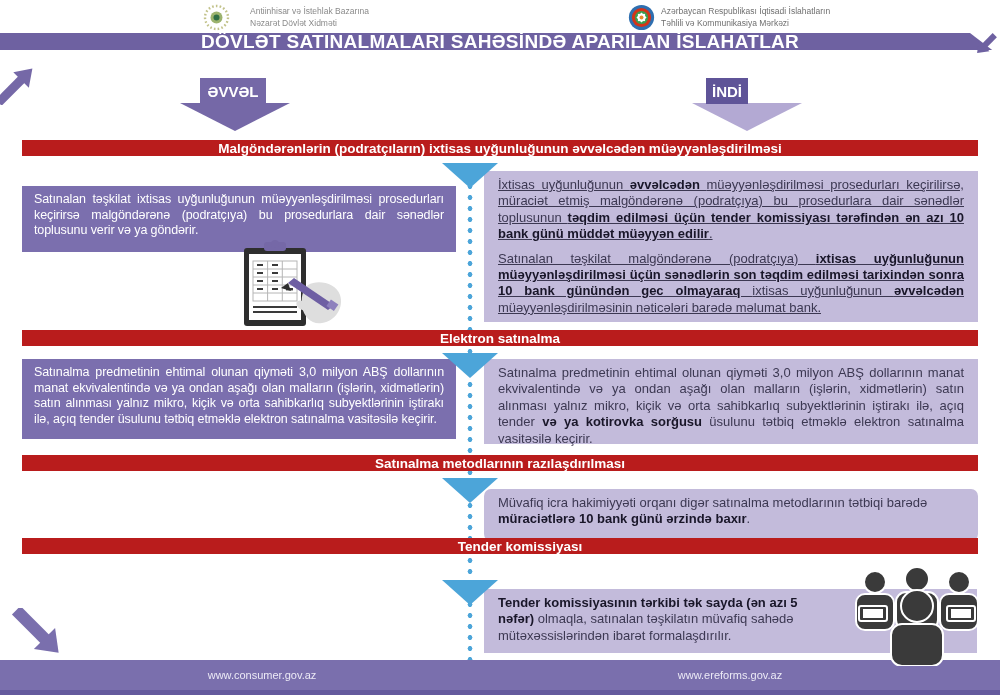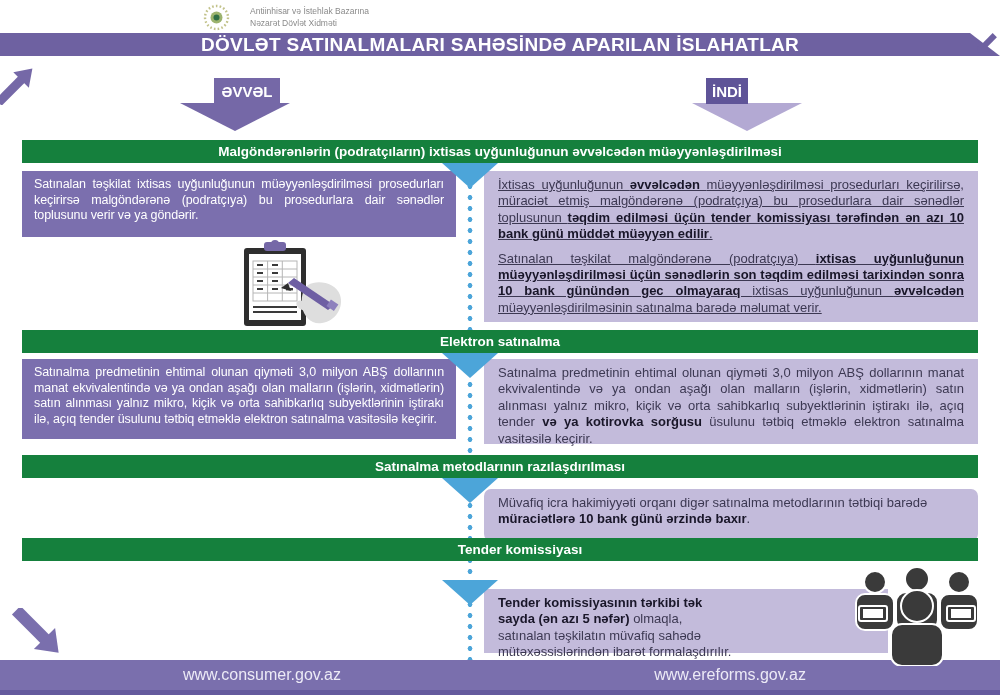--- a/index.html
+++ b/index.html
@@ -7,55 +7,55 @@
   body { font-family:"Liberation Sans", sans-serif; }
   .page { position:relative; width:1000px; height:695px; background:#fff; overflow:hidden; }
   .abs { position:absolute; }
 
   
   .logo { display:flex; align-items:center; gap:6px; }
   .logo-text { font-size:8.5px; line-height:1.3; color:#8a8a8a; }
   .logo-right .logo-text { color:#6f6f6f; }
 
   
-  .title-bar { left:0; top:33px; width:1000px; height:23px; background:#6e61a1; z-index:3;
+  .title-bar { left:0; top:33px; width:1000px; height:17px; background:#6e61a1; z-index:3;
                display:flex; align-items:center; justify-content:center; }
   .title-bar span { color:#fff; font-weight:bold; font-size:19px; letter-spacing:.3px; }
   .tr-corner { right:0; top:33px; z-index:4; }
 
   
   .col-box { height:26px; display:flex; align-items:center; justify-content:center;
              color:#fff; font-weight:bold; font-size:15px; z-index:2; }
-  .before-box { left:214px; top:78px; width:66px; background:#7568a7; }
+  .before-box { left:200px; top:78px; width:66px; background:#7568a7; }
   .now-box    { left:706px; top:78px; width:42px; background:#5f5498; }
   .tri-label { width:0; height:0; border-left:55px solid transparent; border-right:55px solid transparent; }
   .before-tri { left:180px; top:103px; border-top:28px solid #7568a7; }
   .now-tri    { left:692px; top:103px; border-top:28px solid #b3a9d3; }
 
   
-  .sec-header { left:22px; width:956px; height:23px; background:#15803d; z-index:2;
+  .sec-header { left:22px; width:956px; height:16px; background:#b91c1c; z-index:2;
                 display:flex; align-items:center; justify-content:center; }
   .sec-header span { color:#fff; font-weight:bold; font-size:13.5px; }
   .blue-arrow { width:0; height:0; border-left:28px solid transparent; border-right:28px solid transparent;
                 border-top:25px solid #4ca5d9; left:442px; z-index:2; }
   .dotline { left:467px; top:170px; width:6px; height:490px; z-index:0;
              background-image:radial-gradient(circle, #4ca5d9 2.2px, transparent 2.7px);
              background-size:6px 11px; background-position:center top; }
 
   .box-left { left:22px; width:434px; background:#7b6fae; color:#fff; z-index:1;
               font-size:12.5px; line-height:1.24; text-align:justify; padding:6px 12px; letter-spacing:-.1px; }
   .box-right { left:484px; width:494px; background:#c3bbdb; color:#3c3852; z-index:1;
                font-size:13px; line-height:1.26; text-align:justify; padding:6px 14px; }
   .box-right p + p { margin-top:8px; }
   .box-right .b, .box-left .b { font-weight:bold; color:#191629; }
 
   
   .footer { left:0; top:660px; width:1000px; height:35px; background:#7a6fad;
             border-bottom:5px solid #645a9d; z-index:2; display:flex; align-items:center; }
-  .footer .url { color:#eceaf6; font-size:16px; position:absolute; transform:translateX(-50%); }
+  .footer .url { color:#eceaf6; font-size:11px; position:absolute; transform:translateX(-50%); }
   .url-left { left:262px; } .url-right { left:730px; }
 
   .people { left:843px; top:566px; z-index:3; }
   .clipboard { left:222px; top:239px; z-index:1; }
 </style>
 </head>
 <body>
 
 <div class="page">
 
@@ -64,20 +64,34 @@
       <circle cx="13.5" cy="13.5" r="11.5" fill="none" stroke="#c2c28a" stroke-width="2.4" stroke-dasharray="1.6 2.2"></circle>
       <circle cx="13.5" cy="13.5" r="6" fill="#9cb36e"></circle>
       <circle cx="13.5" cy="13.5" r="3" fill="#2f6e46"></circle>
     </svg>
     <div class="logo-text">
       <div>Antiinhisar və İstehlak Bazarına</div>
       <div>Nəzarət Dövlət Xidməti</div>
     </div>
   </div>
 
+  <div class="abs logo logo-right" style="left:628px; top:4px;">
+    <svg width="27" height="27" viewBox="0 0 27 27">
+      <circle cx="13.5" cy="13.5" r="12.6" fill="#2f6fb0"></circle>
+      <circle cx="13.5" cy="13.5" r="9.6" fill="#d53318"></circle>
+      <circle cx="13.5" cy="13.5" r="6.6" fill="#3d9b4f"></circle>
+      <rect x="9.9" y="9.9" width="7.2" height="7.2" fill="#fff"></rect>
+      <rect x="9.9" y="9.9" width="7.2" height="7.2" fill="#fff" transform="rotate(45 13.5 13.5)"></rect>
+      <circle cx="13.5" cy="13.5" r="2" fill="#e8892c"></circle>
+    </svg>
+    <div class="logo-text">
+      <div>Azərbaycan Respublikası İqtisadi İslahatların</div>
+      <div>Təhlili və Kommunikasiya Mərkəzi</div>
+    </div>
+  </div>
 
   <div class="abs title-bar">
     <span>DÖVLƏT SATINALMALARI SAHƏSİNDƏ APARILAN İSLAHATLAR</span>
   </div>
   <svg class="abs tr-corner" width="34" height="27" viewBox="0 0 34 27">
     <polygon points="4,0 34,0 34,23" fill="#fff"></polygon>
     <g transform="translate(21,10) rotate(45)" fill="#6e61a1">
       <rect x="-3" y="-11" width="6" height="16"></rect>
       <polygon points="-7.5,4 7.5,4 0,14"></polygon>
     </g>
@@ -97,26 +111,26 @@
     <span>İNDİ</span>
   </div>
   <div class="abs tri-label now-tri"></div>
 
   <div class="abs dotline"></div>
 
   <div class="abs sec-header" style="top:140px;">
     <span>Malgöndərənlərin (podratçıların) ixtisas uyğunluğunun əvvəlcədən müəyyənləşdirilməsi</span>
   </div>
   <div class="abs blue-arrow" style="top:163px;"></div>
-  <div class="abs box-left" style="top:171px; height:66px;">
+  <div class="abs box-left" style="top:186px; height:66px;">
     <p>Satınalan təşkilat ixtisas uyğunluğunun müəyyənləşdirilməsi prosedurları keçirirsə malgöndərənə (podratçıya) bu prosedurlara dair sənədlər toplusunu verir və ya göndərir.</p>
   </div>
   <div class="abs box-right" style="top:171px; height:151px;text-decoration:underline;">
     <p><span>İxtisas uyğunluğunun </span><span class="b">əvvəlcədən </span><span>müəyyənləşdirilməsi prosedurları keçirilirsə, müraciət etmiş malgöndərənə (podratçıya) bu prosedurlara dair sənədlər toplusunun </span><span class="b">təqdim edilməsi üçün tender komissiyası tərəfindən ən azı 10 bank günü müddət müəyyən edilir</span><span>.</span></p>
-    <p><span>Satınalan təşkilat malgöndərənə (podratçıya) </span><span class="b">ixtisas uyğunluğunun müəyyənləşdirilməsi üçün sənədlərin son təqdim edilməsi tarixindən sonra 10 bank günündən gec olmayaraq </span><span>ixtisas uyğunluğunun </span><span class="b">əvvəlcədən </span><span>müəyyənləşdirilməsinin satınalma barədə məlumat verir.</span></p>
+    <p><span>Satınalan təşkilat malgöndərənə (podratçıya) </span><span class="b">ixtisas uyğunluğunun müəyyənləşdirilməsi üçün sənədlərin son təqdim edilməsi tarixindən sonra 10 bank günündən gec olmayaraq </span><span>ixtisas uyğunluğunun </span><span class="b">əvvəlcədən </span><span>müəyyənləşdirilməsinin nəticələri barədə məlumat bank.</span></p>
   </div>
 
   <svg class="abs clipboard" width="136" height="92" viewBox="0 0 136 92">
     <rect x="22" y="9" width="62" height="78" rx="3" fill="#2e2e2e"></rect>
     <rect x="27" y="15" width="52" height="66" fill="#fff"></rect>
     <rect x="42" y="3" width="22" height="9" rx="3" fill="#7568a7"></rect>
     <circle cx="53" cy="5" r="4" fill="#7568a7"></circle>
     <g stroke="#b6b6b6" stroke-width="1" fill="none">
       <rect x="31" y="22" width="44" height="40"></rect>
       <line x1="45.6" y1="22" x2="45.6" y2="62"></line>
@@ -162,21 +176,21 @@
   </div>
   <div class="abs blue-arrow" style="top:478px;"></div>
   <div class="abs box-right" style="top:489px; height:52px; text-align:left;border-radius:7px;">
     <p><span>Müvafiq icra hakimiyyəti orqanı digər satınalma metodlarının tətbiqi barədə </span><span class="b">müraciətlərə 10 bank günü ərzində baxır</span><span>.</span></p>
   </div>
 
   <div class="abs sec-header" style="top:538px;padding-left:40px;">
     <span>Tender komissiyası</span>
   </div>
   <div class="abs blue-arrow" style="top:580px;"></div>
-  <div class="abs box-right" style="top:589px; height:64px; width:404px; text-align:left; padding-right:150px;">
+  <div class="abs box-right" style="top:589px; height:64px; width:493px; text-align:left; padding-right:150px;">
     <p><span class="b">Tender komissiyasının tərkibi tək sayda (ən azı 5 nəfər) </span><span>olmaqla, satınalan təşkilatın müvafiq sahədə mütəxəssislərindən ibarət formalaşdırılır.</span></p>
   </div>
 
   <svg class="abs people" width="148" height="100" viewBox="0 0 148 100">
     <g fill="#3a3a3a" stroke="#fff" stroke-width="2">
       <circle cx="32" cy="16" r="11"></circle>
       <rect x="13" y="28" width="38" height="36" rx="9"></rect>
       <circle cx="116" cy="16" r="11"></circle>
       <rect x="97" y="28" width="38" height="36" rx="9"></rect>
       <circle cx="74" cy="13" r="12"></circle>

